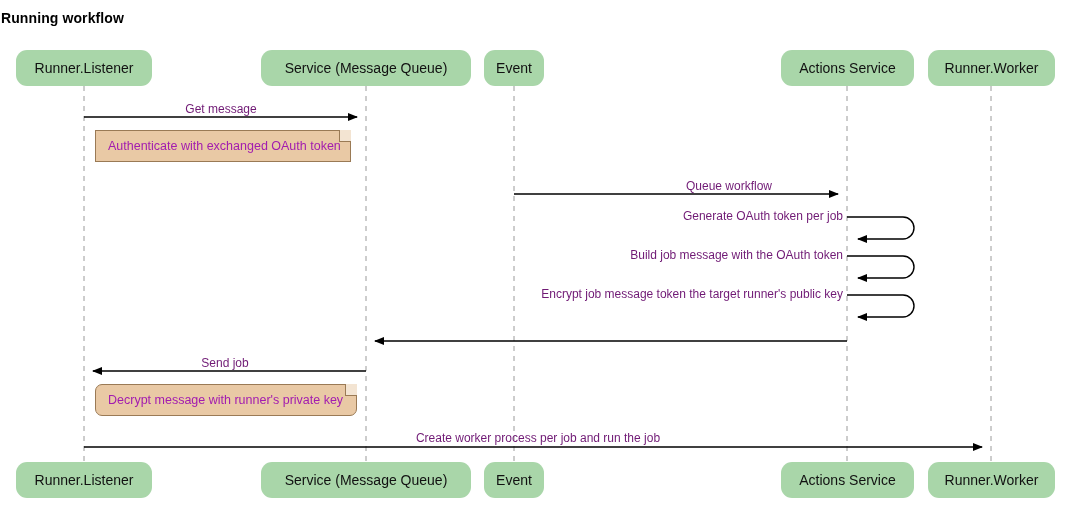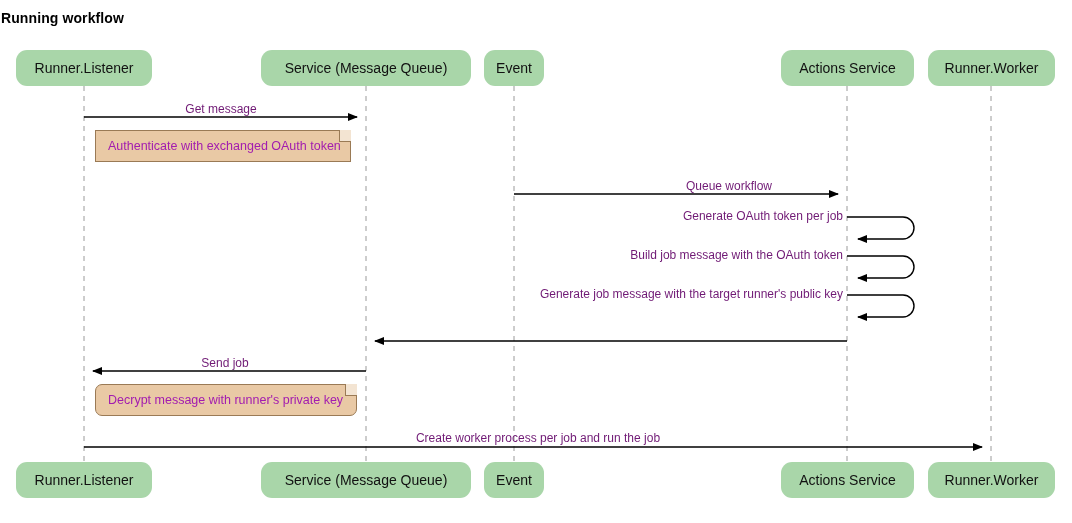--- a/index.html
+++ b/index.html
@@ -124,21 +124,21 @@
   </svg>
 
   <div class="msg-label center" style="left:221px; top:102px;">Get message</div>
 
   <div class="msg-label center" style="left:681px; top:179px;margin-left:48px;">Queue workflow</div>
 
   <div class="msg-label right-align" style="left:843px; top:209px;">Generate OAuth token per job</div>
 
   <div class="msg-label right-align" style="left:843px; top:248px;">Build job message with the OAuth token</div>
 
-  <div class="msg-label right-align" style="left:843px; top:287px;">Generate job message with the target runner's public key</div>
+  <div class="msg-label right-align" style="left:843px; top:287px;">Encrypt job message token the target runner's public key</div>
 
 
   <div class="msg-label center" style="left:225px; top:356px;">Send job</div>
 
   <div class="msg-label center" style="left:538px; top:431px;">Create worker process per job and run the job</div>
 
   <div class="note-box" style="left:95px; top:130px; width:256px;">
     <span>Authenticate with exchanged OAuth token</span>
     <span class="note-fold"></span>
   </div>

